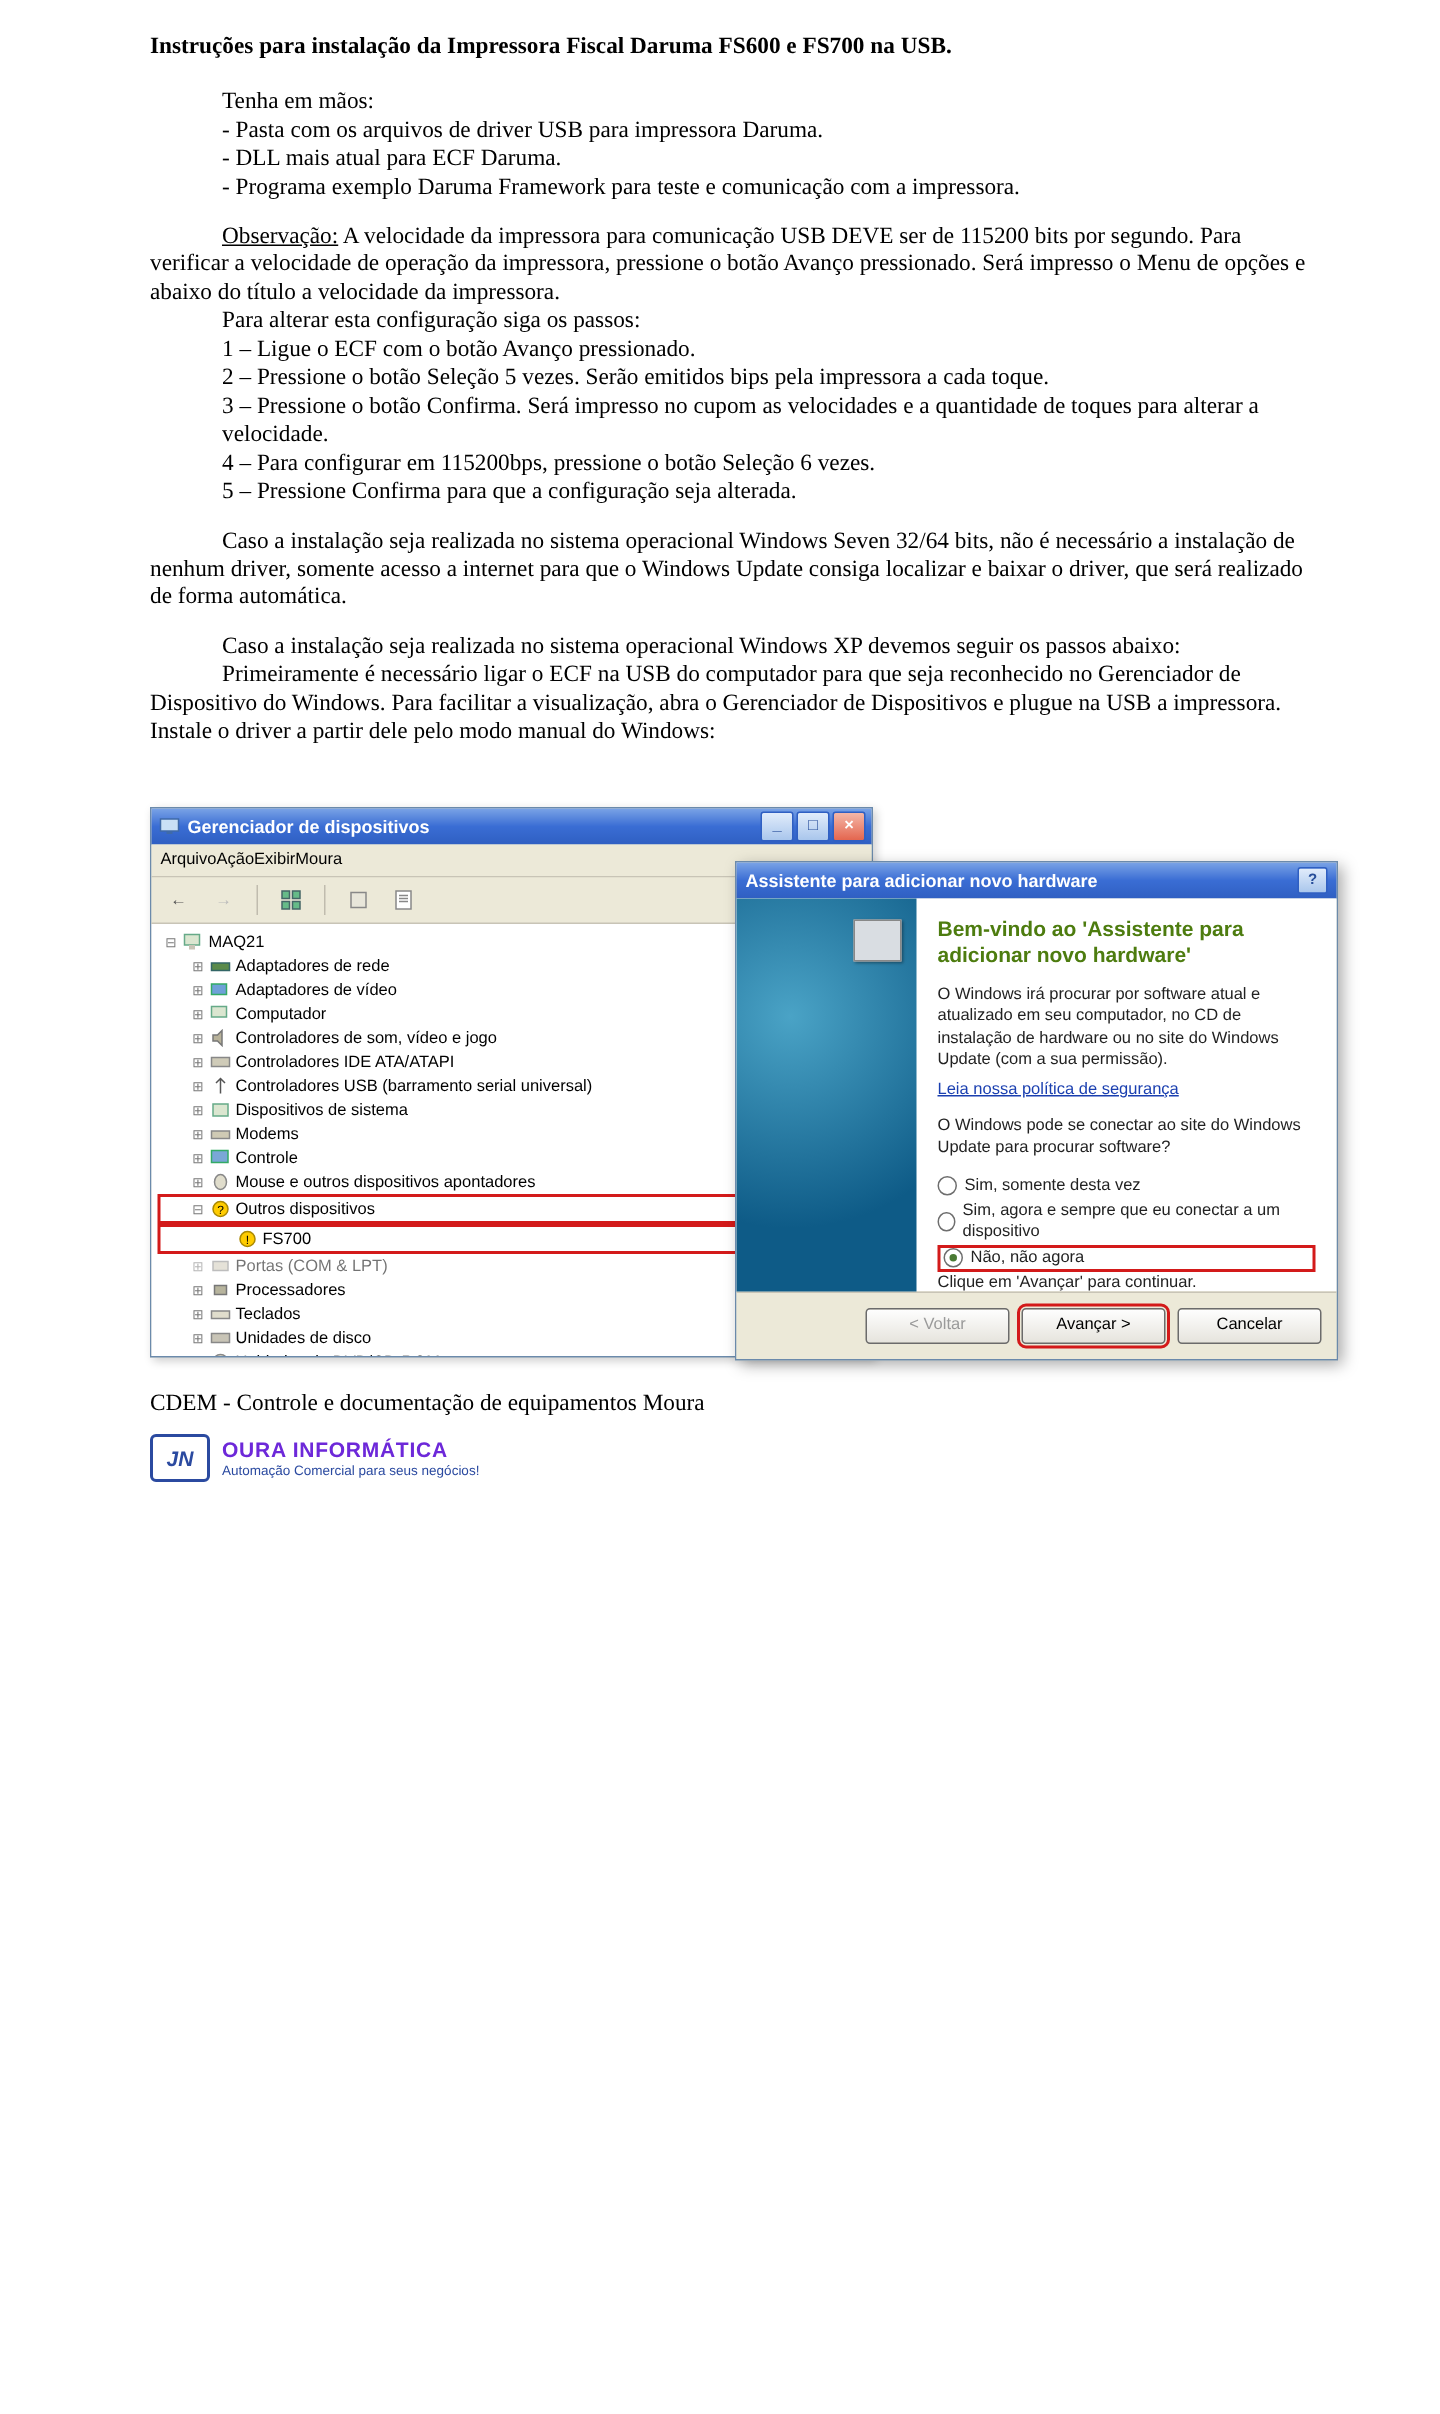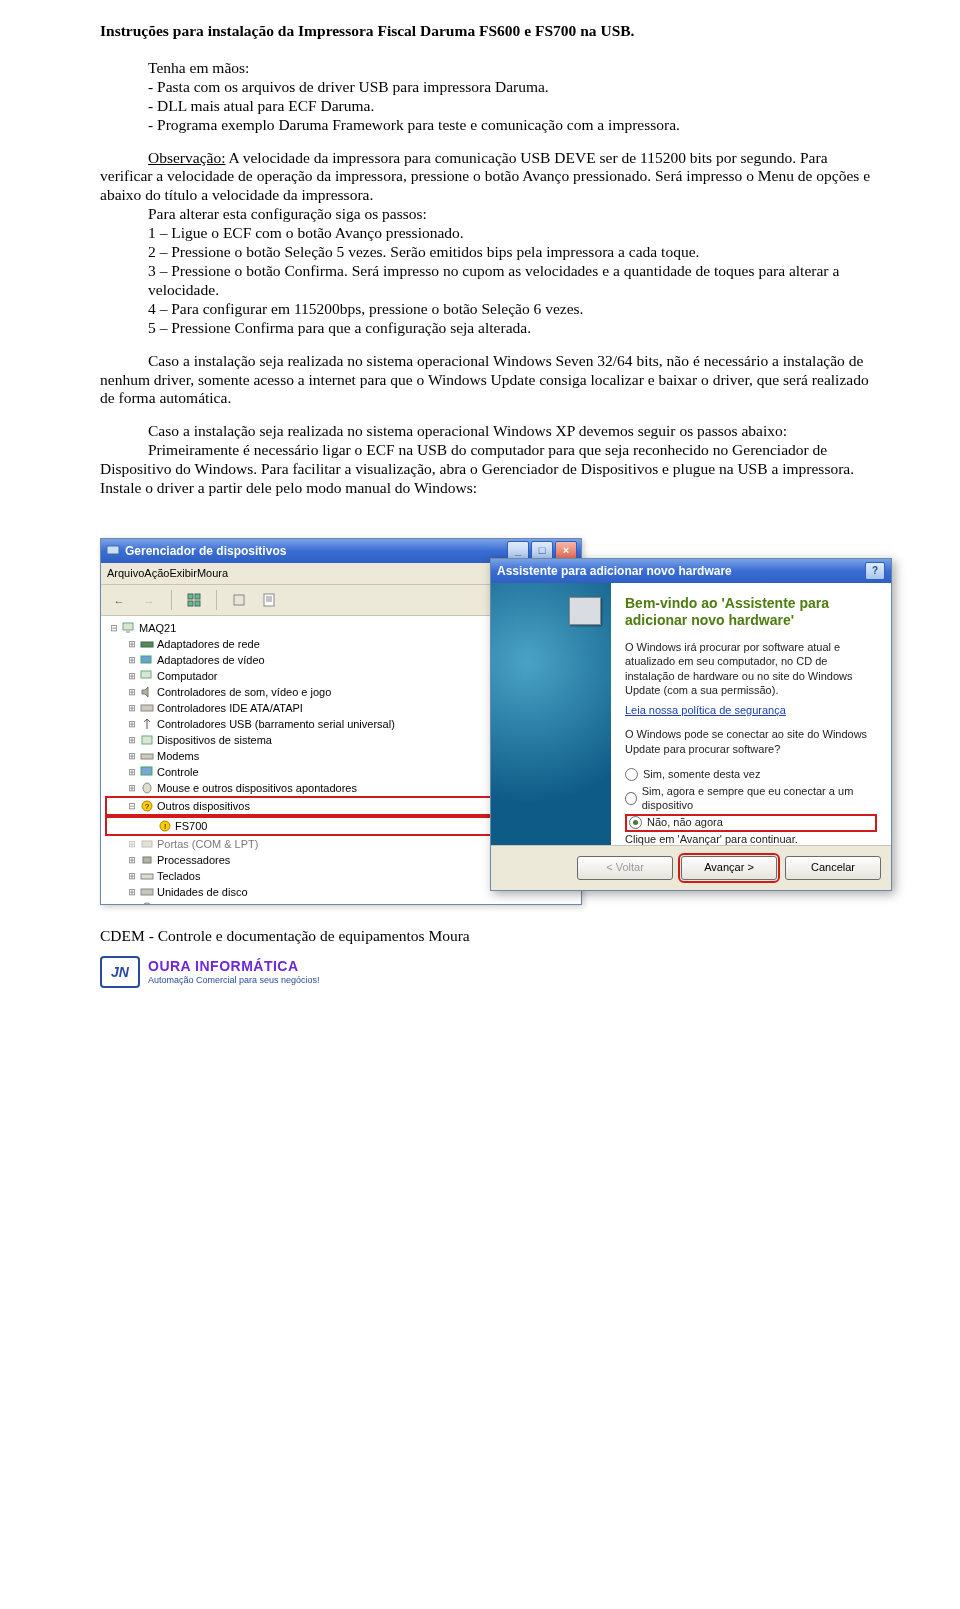--- a/index.html
+++ b/index.html
@@ -106,21 +106,21 @@
     padding-left:0 !important;
   }
   .hl-row-inner {
     display:flex;align-items:center;
     padding-left: 18px;
   }
   .hl-row-inner.g { padding-left:36px; }
   
   .wiz {
     position:absolute;
-    top: 20px;
+    top: 36px;
     left: 390px;
     width: 400px;
     background:#ece9d8;
     border:1px solid #6b8aab;
     box-shadow: 3px 3px 10px rgba(0,0,0,.35);
   }
   .wiz-titlebar {
     height:24px;
     background: linear-gradient(#7aa3e6, #3a6dd4 50%, #2f5fc2);
     color:#fff;font-weight:bold;font-size:12px;

